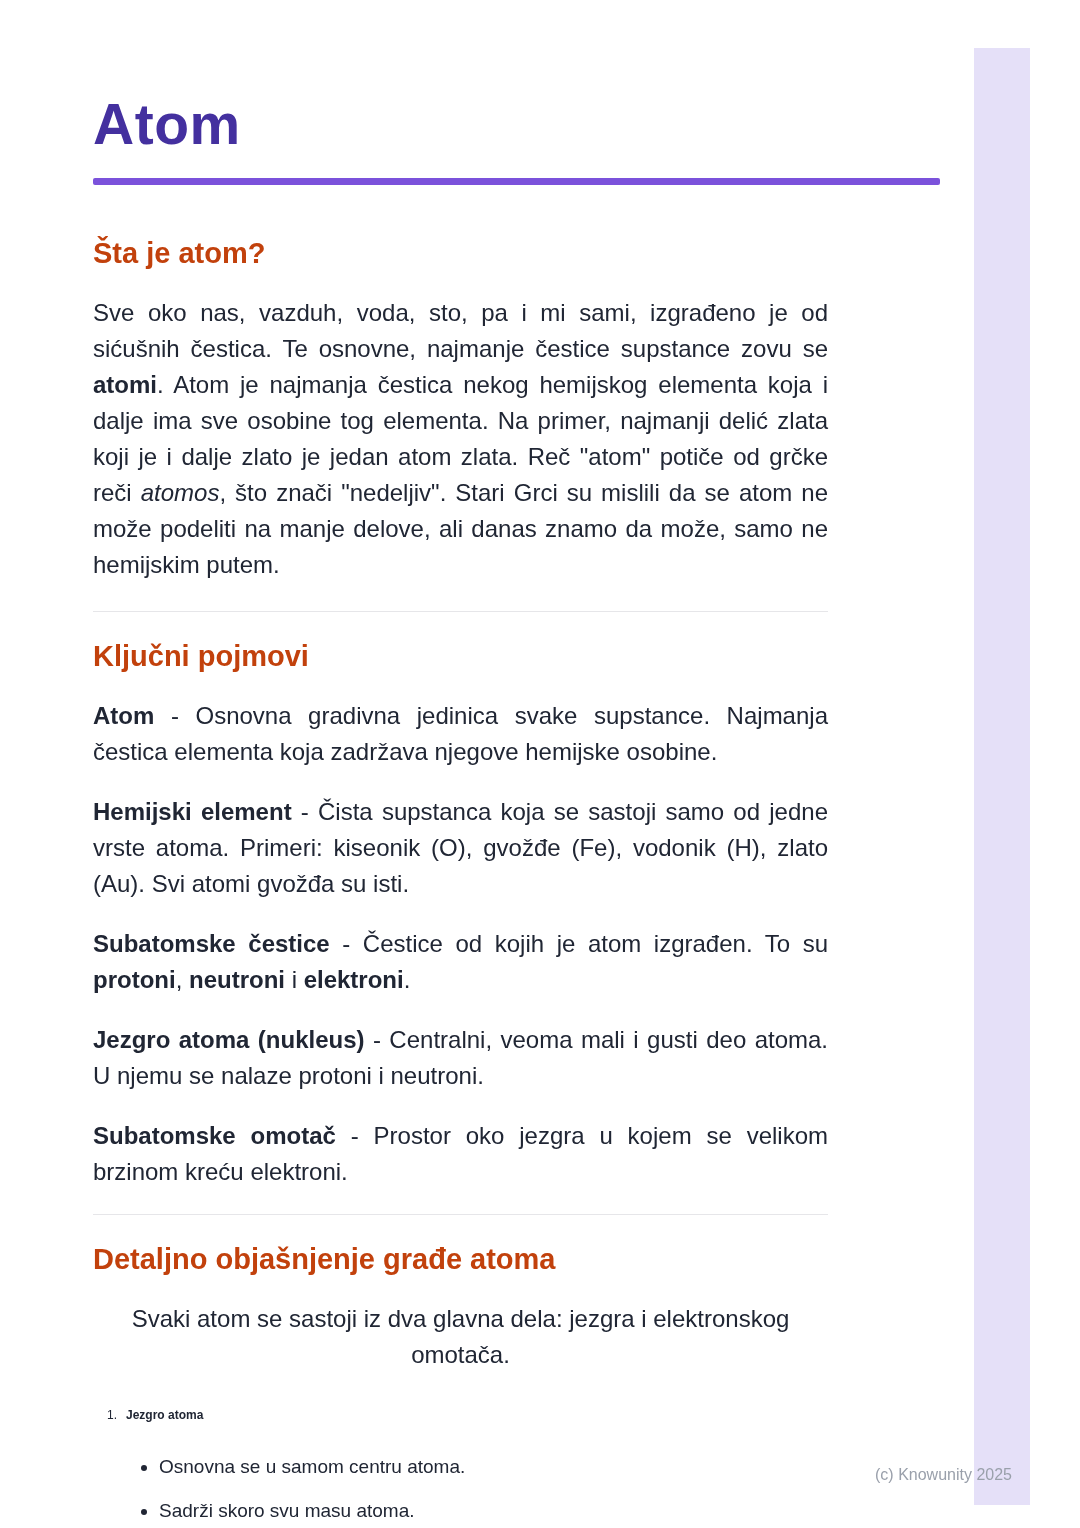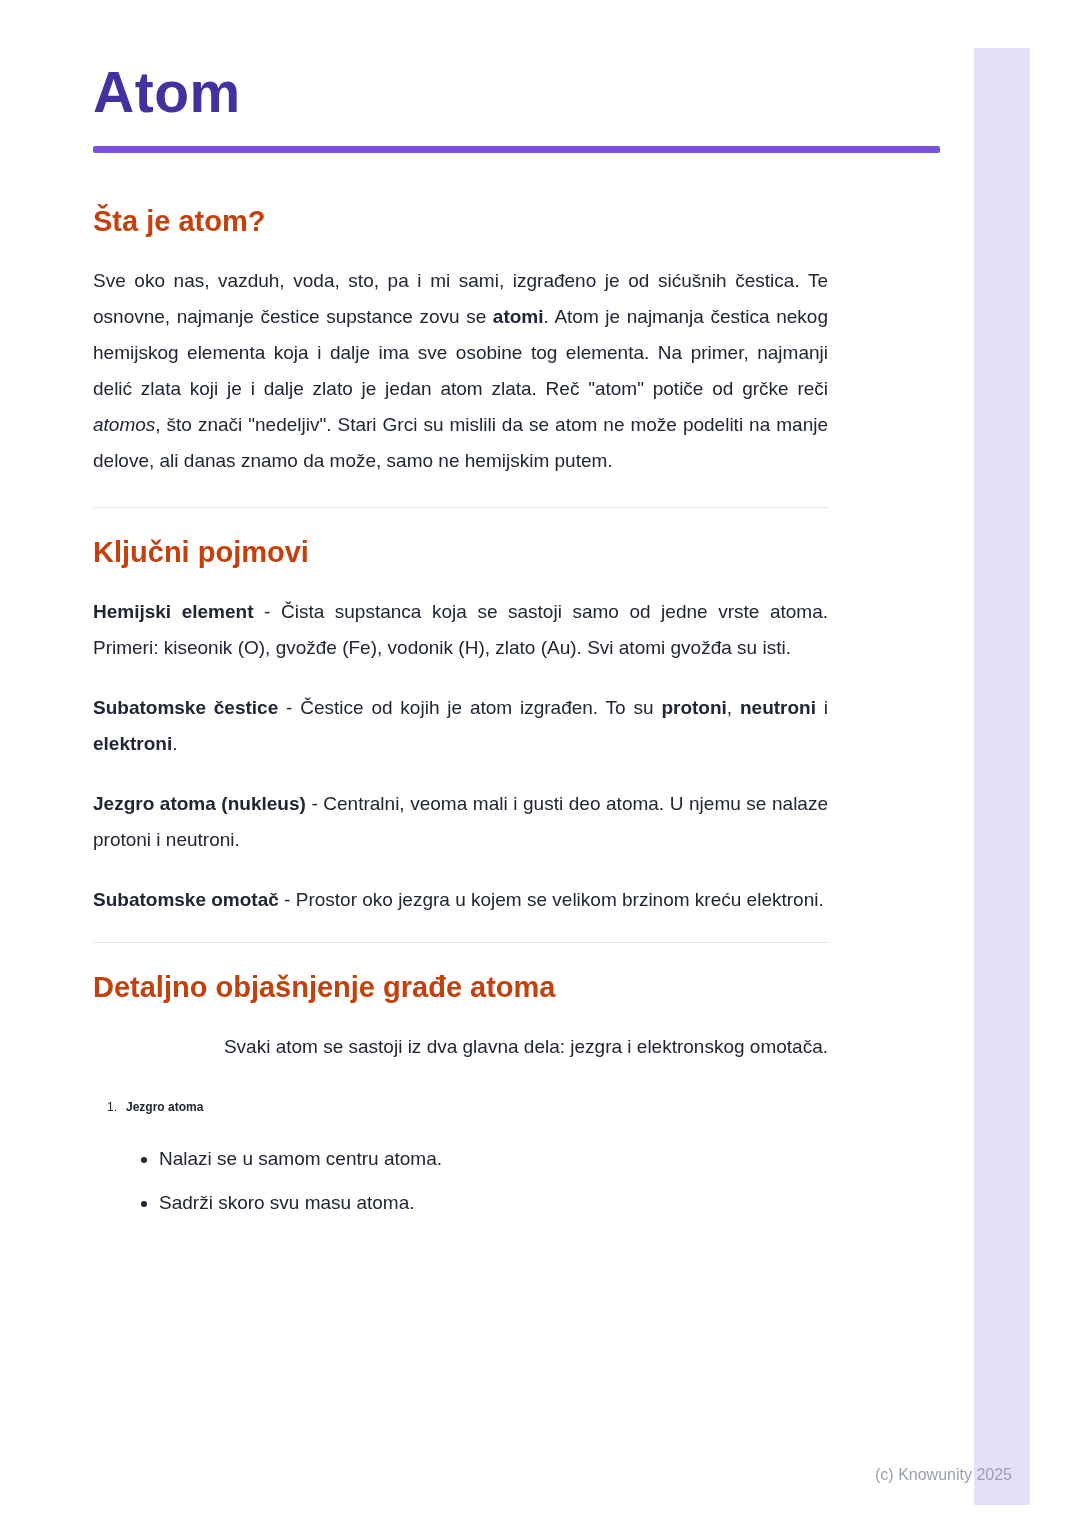--- a/index.html
+++ b/index.html
@@ -17,21 +17,21 @@
     top: 48px;
     right: 50px;
     width: 56px;
     height: 1457px;
     background: #E5E0F8;
     z-index: 0;
   }
   .content {
     position: relative;
     z-index: 1;
-    padding: 60px 0 0 93px;
+    padding: 92px 0 0 93px;
     width: 940px;
   }
   .page-title {
     font-size: 57px;
     line-height: 1.15;
     font-weight: 800;
     color: #44309F;
     letter-spacing: 0.5px;
   }
   .title-rule {
@@ -44,34 +44,34 @@
   .section-heading {
     font-size: 29px;
     line-height: 36px;
     font-weight: 700;
     color: #c2410c;
     margin-bottom: 24px;
   }
   .first-heading { margin-top: 50px; }
   .body-text {
     width: 735px;
-    font-size: 19px;
+    font-size: 24px;
     line-height: 36px;
     text-align: justify;
     color: #202634;
   }
   .term { margin-bottom: 24px; }
   .divider {
     border: none;
     border-top: 1px solid #E6E6E9;
     width: 735px;
     margin: 28px 0 26px 0;
   }
   .divider-2 { margin-top: 20px; }
-  .structure-intro { margin-bottom: 24px; text-align: right; }
+  .structure-intro { margin-bottom: 24px; text-align: center; }
   .numbered-item {
     padding-left: 14px;
     font-size: 12px;
     line-height: 36px;
     margin-bottom: 16px;
   }
   .numbered-item .num { margin-right: 9px; }
   .b { font-weight: 700; }
   .i { font-style: italic; }
   .bullet-list {
@@ -105,37 +105,38 @@
 
   <section>
     <h2 class="section-heading first-heading">Šta je atom?</h2>
     <p class="body-text"><span>Sve oko nas, vazduh, voda, sto, pa i mi sami, izgrađeno je od sićušnih čestica. Te osnovne, najmanje čestice supstance zovu se </span><span class="b">atomi</span><span>. Atom je najmanja čestica nekog hemijskog elementa koja i dalje ima sve osobine tog elementa. Na primer, najmanji delić zlata koji je i dalje zlato je jedan atom zlata. Reč "atom" potiče od grčke reči </span><span class="i">atomos</span><span>, što znači "nedeljiv". Stari Grci su mislili da se atom ne može podeliti na manje delove, ali danas znamo da može, samo ne hemijskim putem.</span></p>
   </section>
 
   <hr class="divider">
 
   <section>
     <h2 class="section-heading">Ključni pojmovi</h2>
+    <p class="body-text term"><span class="b">Atom</span><span> - Osnovna gradivna jedinica svake supstance. Najmanja čestica elementa koja zadržava njegove hemijske osobine.</span></p>
     <p class="body-text term"><span class="b">Hemijski element</span><span> - Čista supstanca koja se sastoji samo od jedne vrste atoma. Primeri: kiseonik (O), gvožđe (Fe), vodonik (H), zlato (Au). Svi atomi gvožđa su isti.</span></p>
     <p class="body-text term"><span class="b">Subatomske čestice</span><span> - Čestice od kojih je atom izgrađen. To su </span><span class="b">protoni</span><span>, </span><span class="b">neutroni</span><span> i </span><span class="b">elektroni</span><span>.</span></p>
     <p class="body-text term"><span class="b">Jezgro atoma (nukleus)</span><span> - Centralni, veoma mali i gusti deo atoma. U njemu se nalaze protoni i neutroni.</span></p>
     <p class="body-text term"><span class="b">Subatomske omotač</span><span> - Prostor oko jezgra u kojem se velikom brzinom kreću elektroni.</span></p>
   </section>
 
   <hr class="divider divider-2">
 
   <section>
     <h2 class="section-heading">Detaljno objašnjenje građe atoma</h2>
     <p class="body-text structure-intro">Svaki atom se sastoji iz dva glavna dela: jezgra i elektronskog omotača.</p>
 
     <div class="numbered-item">
       <span class="num">1.</span><span class="b">Jezgro atoma</span>
     </div>
 
     <ul class="bullet-list">
-      <li>Nalazi se u samom centru atoma.</li>
+      <li>Osnovna se u samom centru atoma.</li>
       <li>Sadrži skoro svu masu atoma.</li>
     </ul>
   </section>
 
 </div>
 
 <div class="copyright-footer">(c) Knowunity 2025</div>
 
 </body></html>

